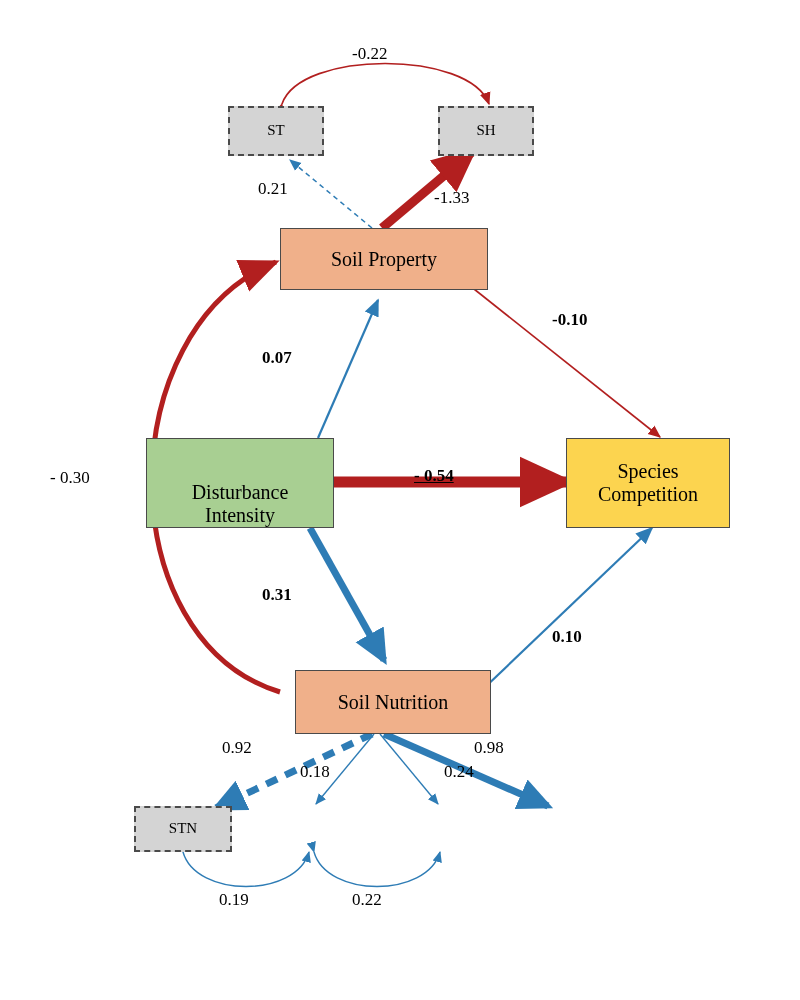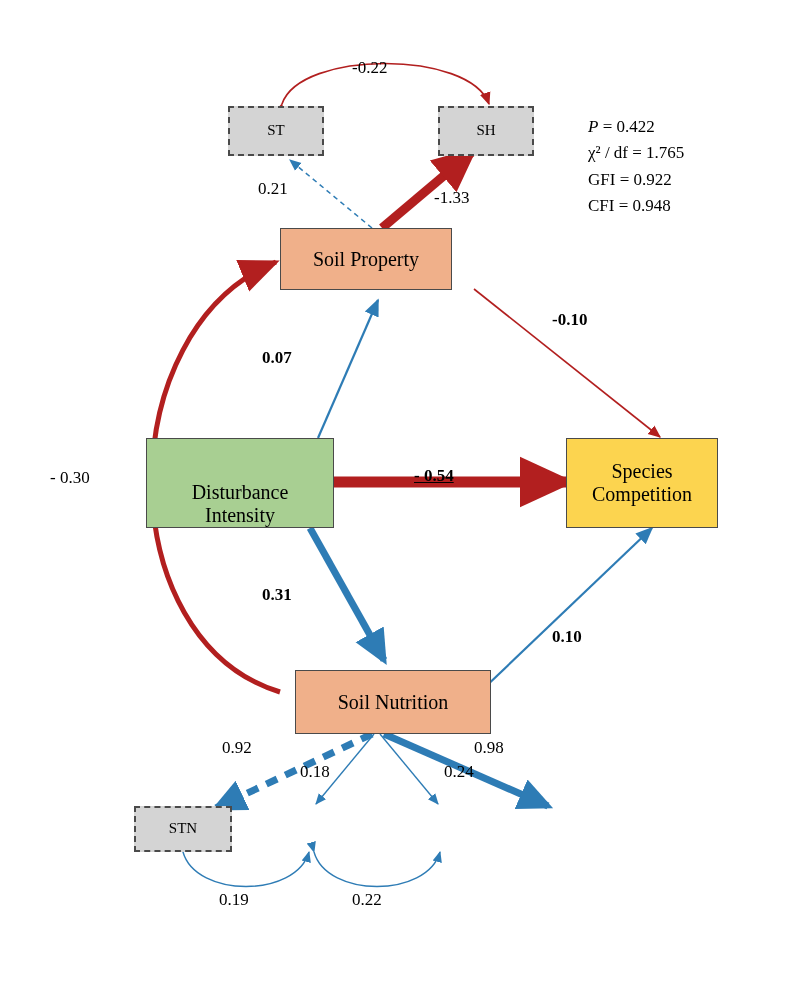--- a/index.html
+++ b/index.html
@@ -115,46 +115,46 @@
   </svg>
 
   <div class="node observed" style="left:228px; top:106px; width:96px; height:50px;">
     <span>ST</span>
   </div>
 
   <div class="node observed" style="left:438px; top:106px; width:96px; height:50px;">
     <span>SH</span>
   </div>
 
-  <div class="node latent" style="left:280px; top:228px; width:172px; height:62px; background:#f0b08a;">
+  <div class="node latent" style="left:280px; top:228px; width:208px; height:62px; background:#f0b08a;">
     <span>Soil Property</span>
   </div>
 
   <div class="node latent" style="left:146px; top:438px; width:188px; height:90px; background:#a8cf92;">
     <span style="white-space:pre-line;margin-top:41px;">Disturbance
 Intensity</span>
   </div>
 
-  <div class="node latent" style="left:566px; top:438px; width:152px; height:90px; background:#fcd44f;">
+  <div class="node latent" style="left:566px; top:438px; width:164px; height:90px; background:#fcd44f;">
     <span style="white-space:pre-line;">Species
 Competition</span>
   </div>
 
   <div class="node latent" style="left:295px; top:670px; width:196px; height:64px; background:#f0b08a;">
     <span>Soil Nutrition</span>
   </div>
 
   <div class="node observed" style="left:134px; top:806px; width:98px; height:46px;">
     <span>STN</span>
   </div>
 
 
 
 
-  <div class="lbl" style="left:352px; top:58px;">-0.22</div>
+  <div class="lbl" style="left:352px; top:44px;">-0.22</div>
 
   <div class="lbl" style="left:258px; top:179px;">0.21</div>
 
   <div class="lbl" style="left:434px; top:188px;">-1.33</div>
 
   <div class="lbl bold" style="left:552px; top:310px;">-0.10</div>
 
   <div class="lbl bold" style="left:262px; top:348px;">0.07</div>
 
   <div class="lbl bold" style="left:414px; top:466px;text-decoration:underline;">- 0.54</div>
@@ -170,28 +170,14 @@
   <div class="lbl" style="left:300px; top:762px;">0.18</div>
 
   <div class="lbl" style="left:444px; top:762px;">0.24</div>
 
   <div class="lbl" style="left:474px; top:738px;">0.98</div>
 
   <div class="lbl" style="left:219px; top:890px;">0.19</div>
 
   <div class="lbl" style="left:352px; top:890px;">0.22</div>
 
-  <div class="fitbox" style="left:588px; top:114px;">
-    <div>
-      <span class="ital">P</span><span> = 0.422</span>
-    </div>
-    <div>
-      <span>χ² / df</span><span> = 1.765</span>
-    </div>
-    <div>
-      <span>GFI</span><span> = 0.922</span>
-    </div>
-    <div>
-      <span>CFI</span><span> = 0.948</span>
-    </div>
-  </div>
 
 </div>
 
 </body></html>

